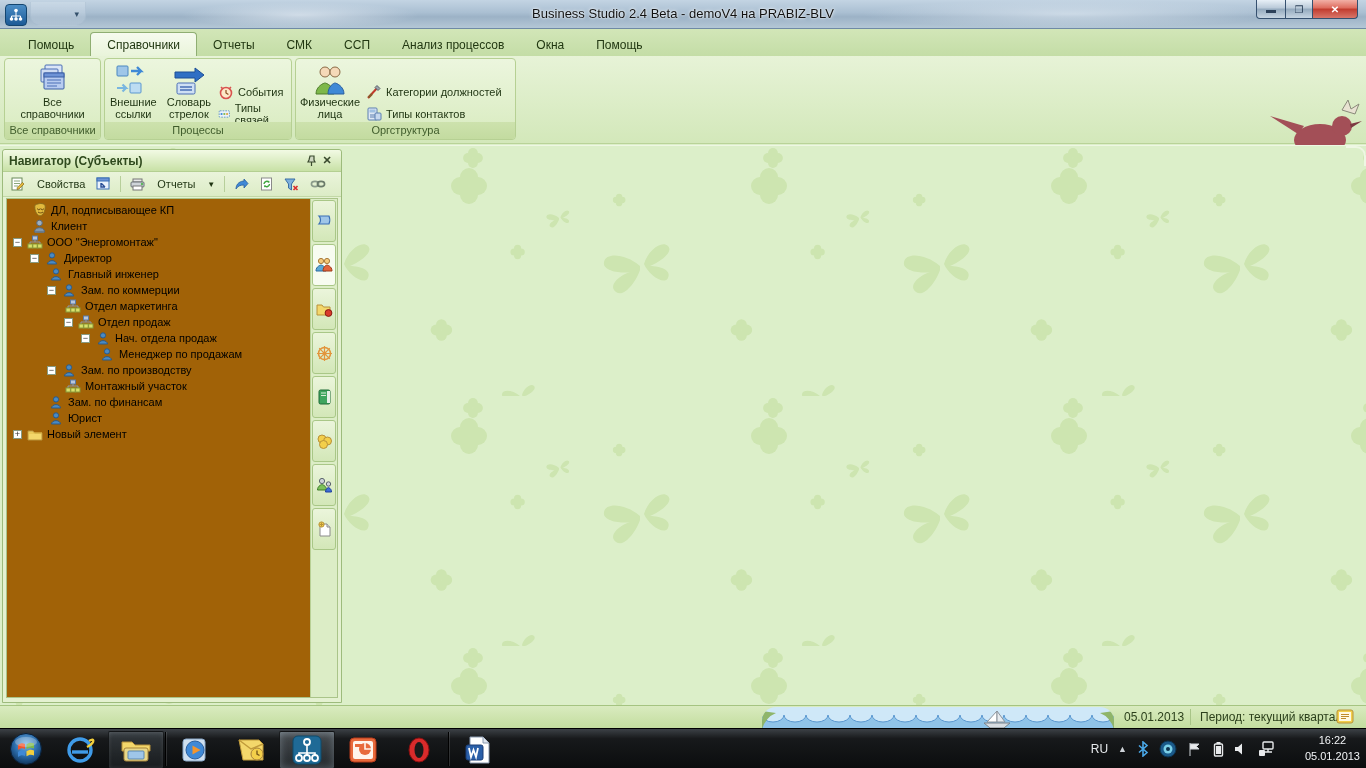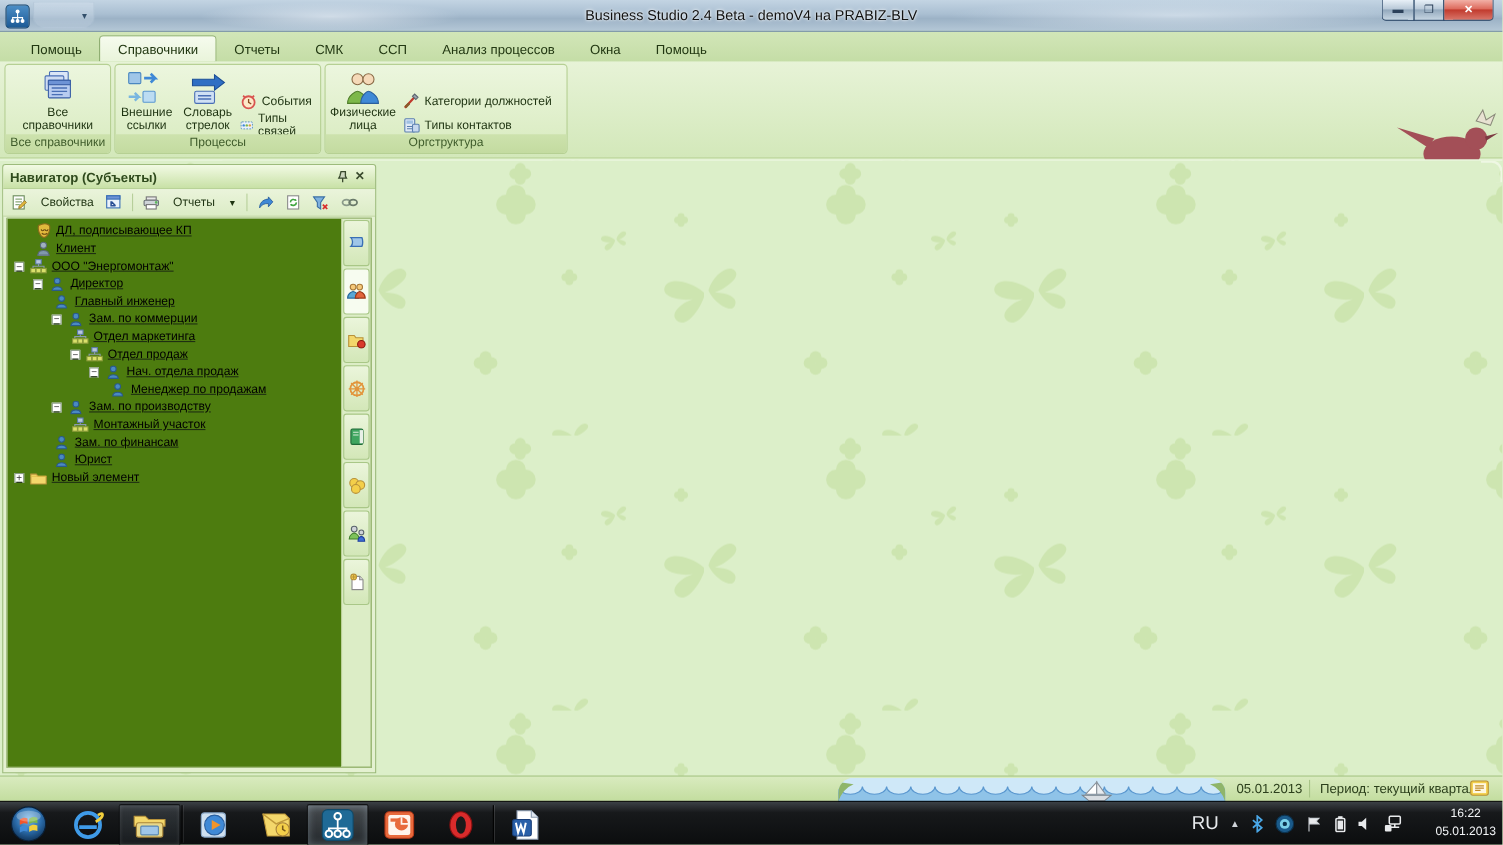--- a/index.html
+++ b/index.html
@@ -60,21 +60,21 @@
   
   .navpanel { position:absolute; left:2px; top:3px; width:340px; height:554px;
     border:1px solid #9dbb7c; background:#e4f1d1; border-radius:3px 3px 0 0; }
   .navhdr { height:22px; background:linear-gradient(180deg,#f2fae4,#c8e1a6); border-bottom:1px solid #b4cf92;
     display:flex; align-items:center; padding:0 6px; border-radius:3px 3px 0 0; }
   .navhdr .t { font-weight:bold; font-size:12px; color:#2f4a1d; flex:1; }
   .navhdr .hicon { width:16px; height:16px; display:flex; align-items:center; justify-content:center; color:#3a4a2e; font-size:11px; }
   .navtb { height:25px; display:flex; align-items:center; gap:3px; padding:0 4px; background:linear-gradient(180deg,#eaf4db,#dcecc6); border-bottom:1px solid #c2d8a6;}
   .tbbtn { display:flex; align-items:center; gap:12px; padding:2px 4px; border-radius:2px; font-size:11px; color:#1e3311; }
   .tbsep { width:1px; height:16px; background:#b7cf9a; margin:0 2px; }
-  .navbody { position:absolute; left:3px; right:3px; top:48px; bottom:4px; background:#4d7c0f; border:1px solid #aac489; display:flex;text-decoration:underline; }
+  .navbody { position:absolute; left:3px; right:3px; top:48px; bottom:4px; background:#a16207; border:1px solid #aac489; display:flex; }
   .tree { flex:1; overflow:hidden; padding-top:3px; }
   .trow { height:16px; display:flex; align-items:center; white-space:nowrap; padding-left:calc(6px + var(--d)*17px); }
   .texp { width:9px; height:9px; border:1px solid #889b82; background:#fff; display:inline-flex; align-items:center; justify-content:center;
     font-size:9px; line-height:8px; color:#333; margin-right:4px; flex:none; }
   .texp.minus::before { content:"−"; } .texp.plus::before { content:"+"; }
   .ticon { width:18px; height:14px; flex:none; display:inline-flex; align-items:center; justify-content:center; margin-right:3px; }
   .tlabel { font-size:11px; color:#000; }
 
   
   .tabstrip { width:27px; background:#dcedc6; border-left:1px solid #b9d096; display:flex; flex-direction:column; gap:2px; padding:1px 1px; }
@@ -94,21 +94,21 @@
   
   .taskbar { position:absolute; left:0; top:728px; width:1366px; height:40px;
     background:linear-gradient(180deg,#3c4146,#17191b 25%,#0b0d0e); border-top:1px solid #000; }
   .tbapps { position:absolute; left:0; top:0; height:40px; display:flex; align-items:center; }
   .orb { width:52px; height:40px; display:flex; align-items:center; justify-content:center; }
   .tapp { width:56px; height:38px; margin-top:1px; display:flex; align-items:center; justify-content:center; border-radius:2px; }
   .tapp.open { background:linear-gradient(180deg,#5a636b66,#23282c88); border:1px solid #00000088; box-shadow:inset 0 0 4px #ffffff22; }
   .tapp.active { background:linear-gradient(180deg,#8b949b66,#3a414688); border:1px solid #000000aa; box-shadow:inset 0 0 8px #cfe3f455; }
   .tdiv { width:1px; height:34px; background:#000; box-shadow:1px 0 0 #ffffff22; margin:0 1px; }
   .tray { position:absolute; right:90px; top:0; height:40px; display:flex; align-items:center; gap:10px; color:#e6e9ec; }
-  .tray .lang { font-size:17px; }
+  .tray .lang { font-size:12px; }
   .clock { position:absolute; right:6px; top:3px; text-align:center; color:#f2f4f6; font-size:11px; line-height:16px; }
 </style>
 </head>
 <body>
 
 <div class="titlebar">
   <div class="glow1"></div>
   <div class="glow2"></div>
   <div class="appicon">
     <svg width="14" height="14" viewBox="0 0 14 14">

